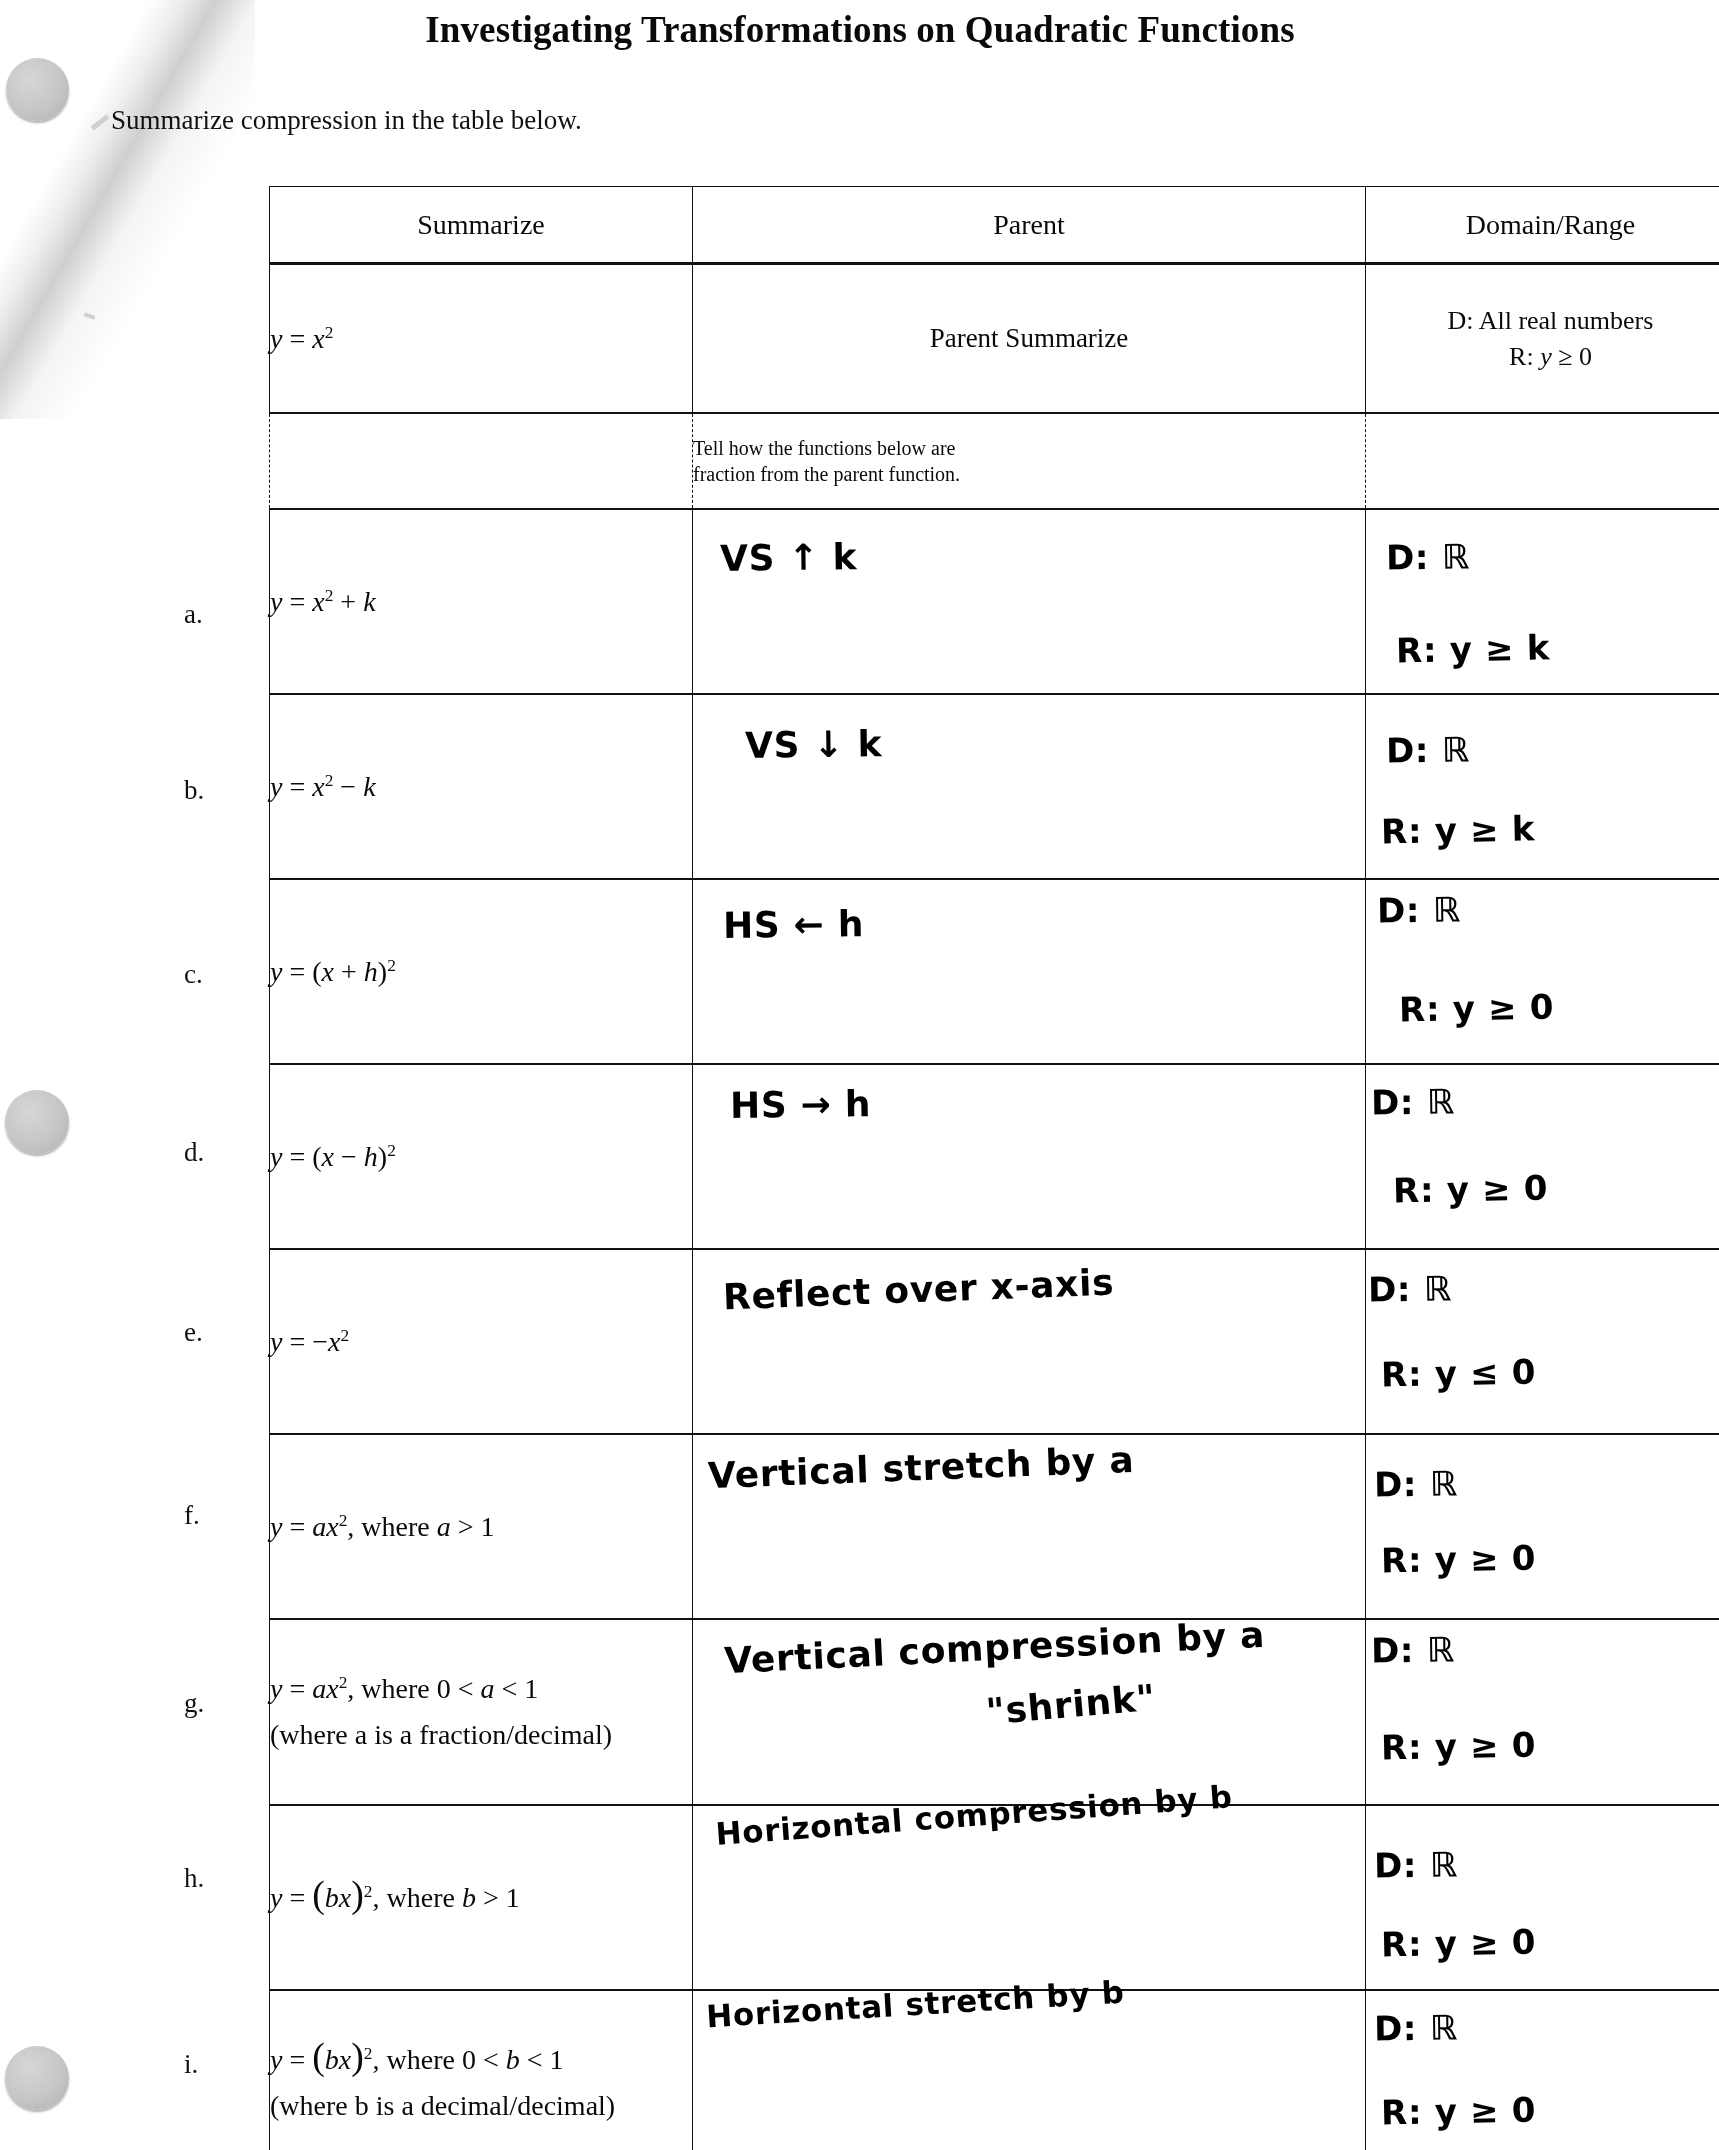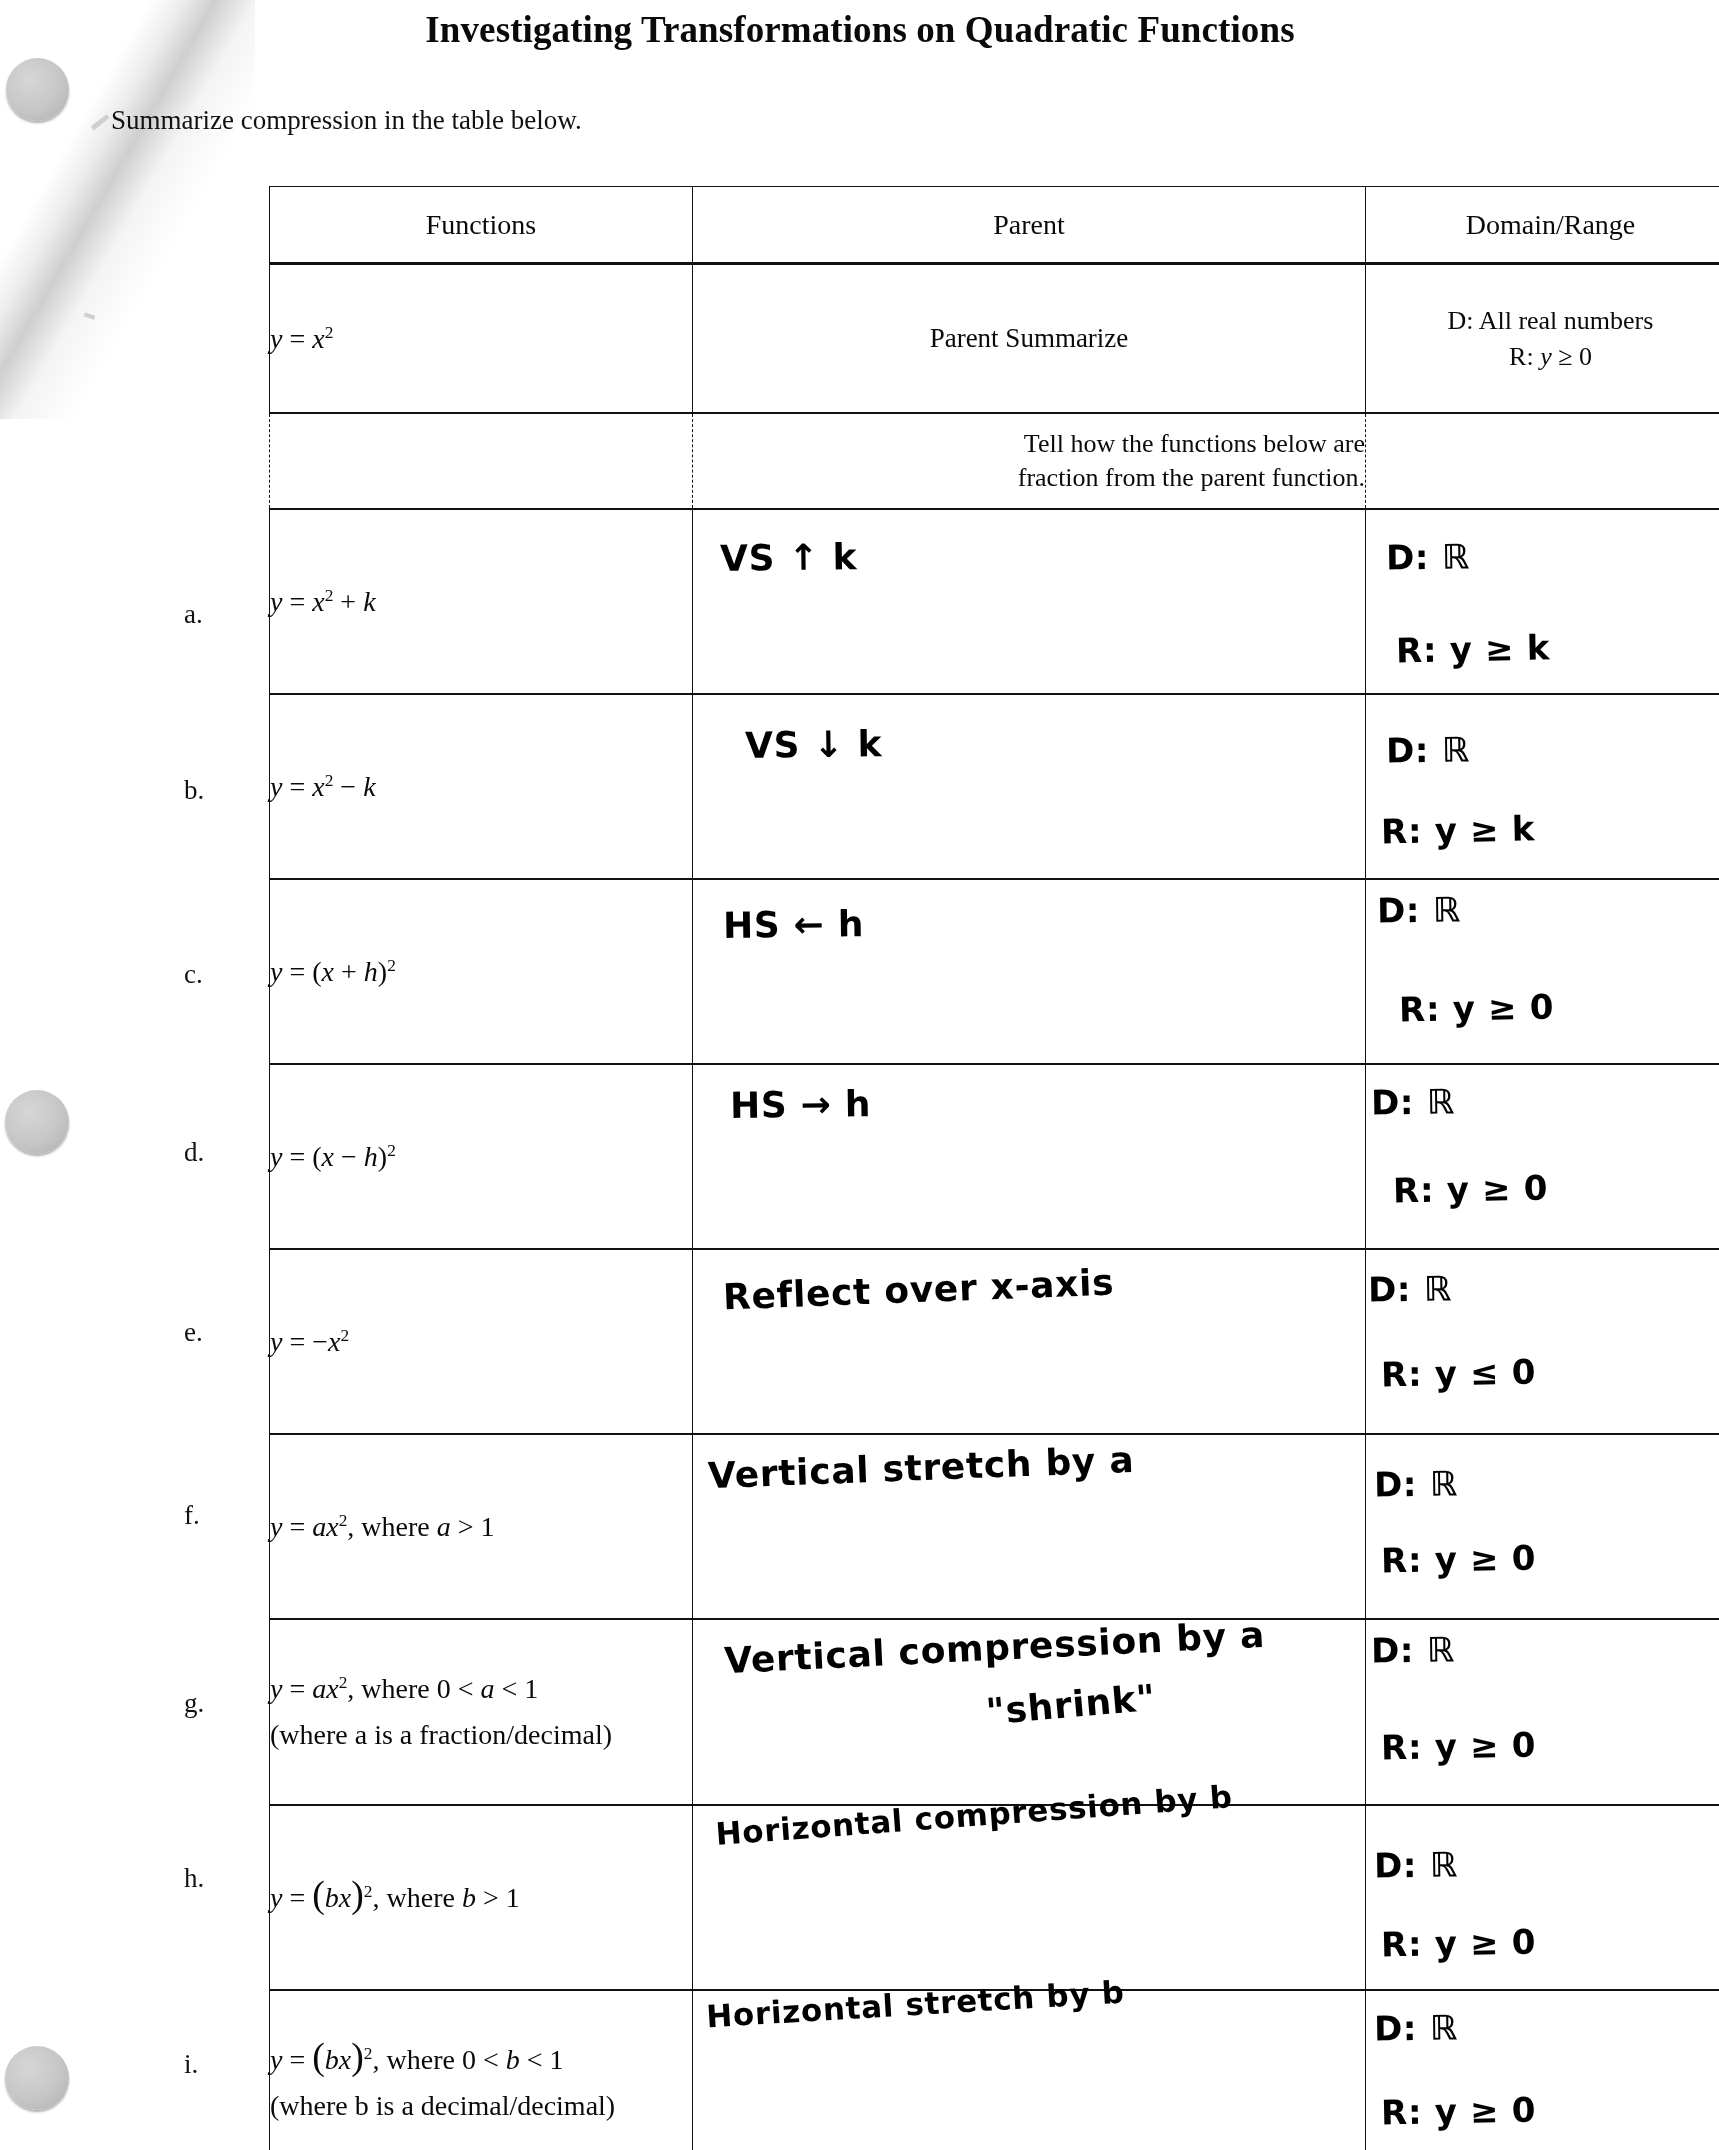--- a/index.html
+++ b/index.html
@@ -77,21 +77,21 @@
   .r-note td{height:94px;}
   .r-item td{height:183px;}
   .r-item.tall td{height:184px;}
 
   .cell-pad{padding:0 19.5px;}
   .func-cell{font-size:28px;}
   .center{text-align:center;}
 
   
   .r-note td{border-left-style:dashed;border-right-style:dashed;border-top-width:2.2px;border-bottom-width:2.2px;}
-  .r-note td.n-eff{text-align:right;font-size:26px;line-height:1.30;}
+  .r-note td.n-eff{text-align:left;font-size:20px;line-height:1.30;}
 
   
   .r-parent td{border-top-width:3px;}
   .r-item td{border-top-width:2.2px;}
   .sheet-table tr:last-child td{border-bottom-width:3px;}
 
   
   .math{font-family:"Liberation Serif", serif;font-style:italic;white-space:nowrap;}
   .math .op{font-style:normal;}
   .math .num{font-style:normal;}
@@ -154,21 +154,21 @@
 
 <table class="sheet-table">
   <colgroup>
     <col class="c-func">
       <col class="c-eff">
       <col class="c-dr">
   </colgroup>
   <tbody>
 
     <tr class="hdr">
-      <td class="center">Functions</td>
+      <td class="center">Summarize</td>
       <td class="center">Parent</td>
       <td class="center">Domain/Range</td>
     </tr>
 
     <tr class="r-parent">
       <td class="cell-pad func-cell">
         <span class="math">y <span class="op">=</span> x<sup class="pw">2</sup></span>
       </td>
       <td class="center" style="font-size:27px;">Parent Summarize</td>
       <td class="center" style="font-size:26px;line-height:1.35;">

